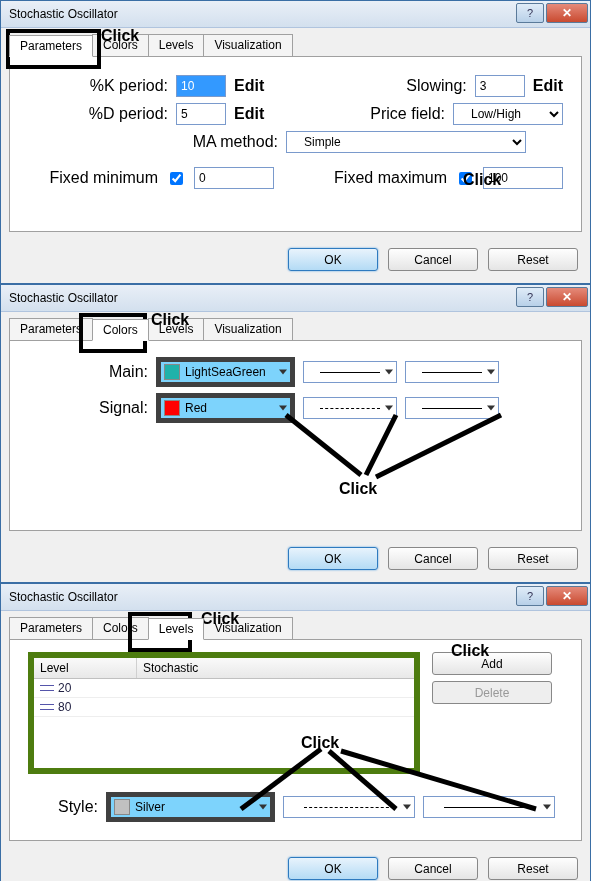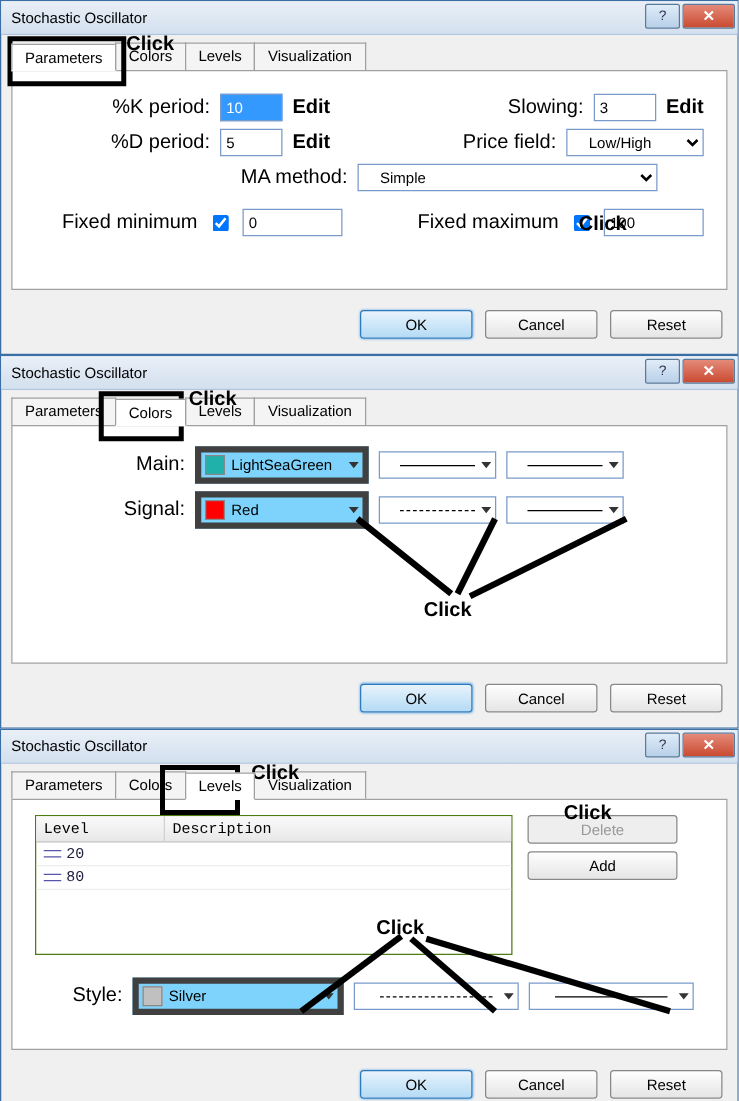--- a/index.html
+++ b/index.html
@@ -183,25 +183,24 @@
     display: inline-flex;
     align-items: center;
     justify-content: center;
     position: relative;
   }
   .line-solid { width: 60px; border-top: 1px solid #000; }
   .line-dash  { width: 60px; border-top: 1px dashed #000; }
   .line-thin  { width: 60px; border-top: 1px solid #000; }
   
   .lvltable {
-    border: 1px solid #4d7c0f;
+    border: 6px solid #4d7c0f;
     background: #fff;
     width: 380px;
     height: 110px;
-    font-family: Liberation Mono, monospace;
   }
   .lvltable .hdr {
     display: flex;
     background: linear-gradient(#fafafa,#e8e8e8);
     border-bottom: 1px solid #c0c0c0;
     font-size: 12px;
   }
   .lvltable .hdr .col1 { width: 90px; padding: 3px 6px; border-right: 1px solid #d0d0d0; }
   .lvltable .hdr .col2 { flex: 1; padding: 3px 6px; }
   .lvltable .trow {
@@ -373,40 +372,40 @@
     <div class="tab">Colors</div>
     <div class="tab active">Levels</div>
     <div class="tab">Visualization</div>
   </div>
 
   <div class="tabpanel" style="min-height:175px;">
     <div style="display:flex; gap:12px;">
       <div class="lvltable">
         <div class="hdr">
           <div class="col1">Level</div>
-          <div class="col2">Description</div>
+          <div class="col2">Stochastic</div>
         </div>
         <div class="trow">
           <div class="col1">
               <span class="lvl-icon"></span>
               <span>20</span>
             </div>
           <div class="col2"></div>
         </div>
         <div class="trow">
           <div class="col1">
               <span class="lvl-icon"></span>
               <span>80</span>
             </div>
           <div class="col2"></div>
         </div>
       </div>
       <div style="display:flex; flex-direction:column; gap:6px;">
+        <button class="btn" style="width:120px">Add</button>
         <button class="btn disabled" style="width:120px">Delete</button>
-        <button class="btn" style="width:120px">Add</button>
       </div>
     </div>
 
     <div class="row" style="margin-top:18px">
       <span class="lbl" style="width:70px">Style:</span>
       <div class="colorsel" style="width:140px">
         <span class="swatch" style="background:#C0C0C0"></span>
         <span>Silver</span>
         <span class="dd-arrow"></span>
       </div>

